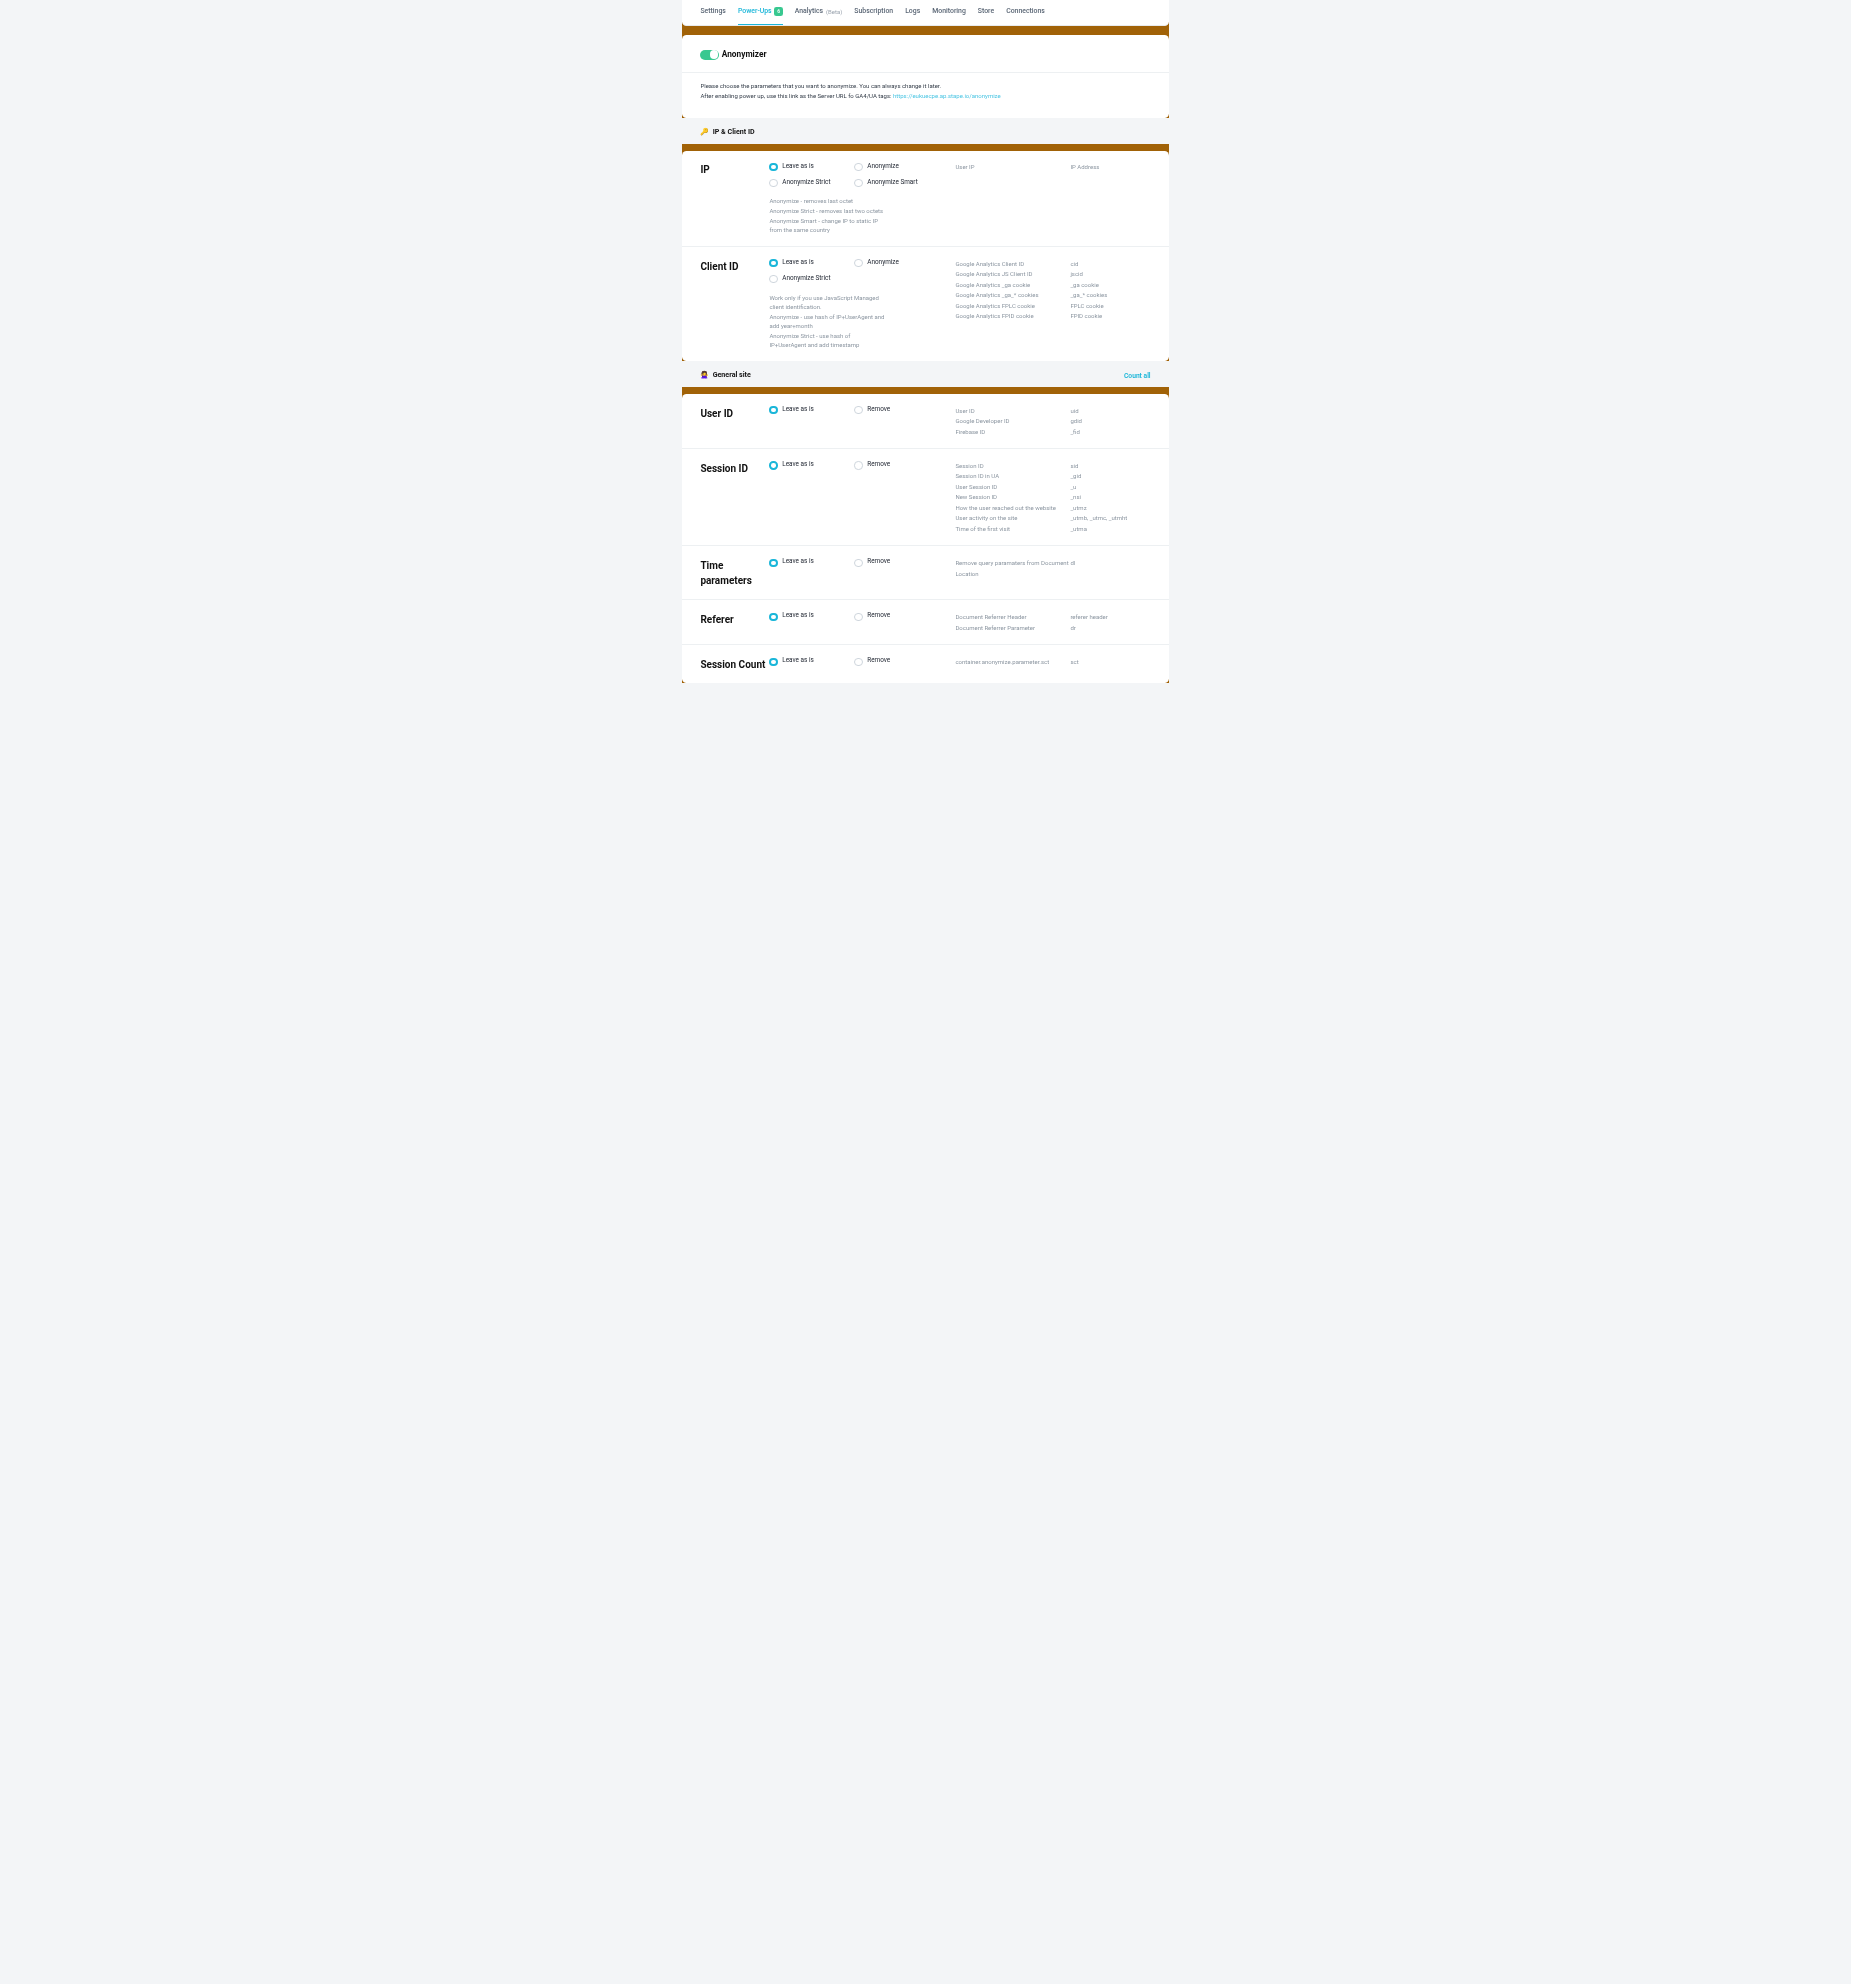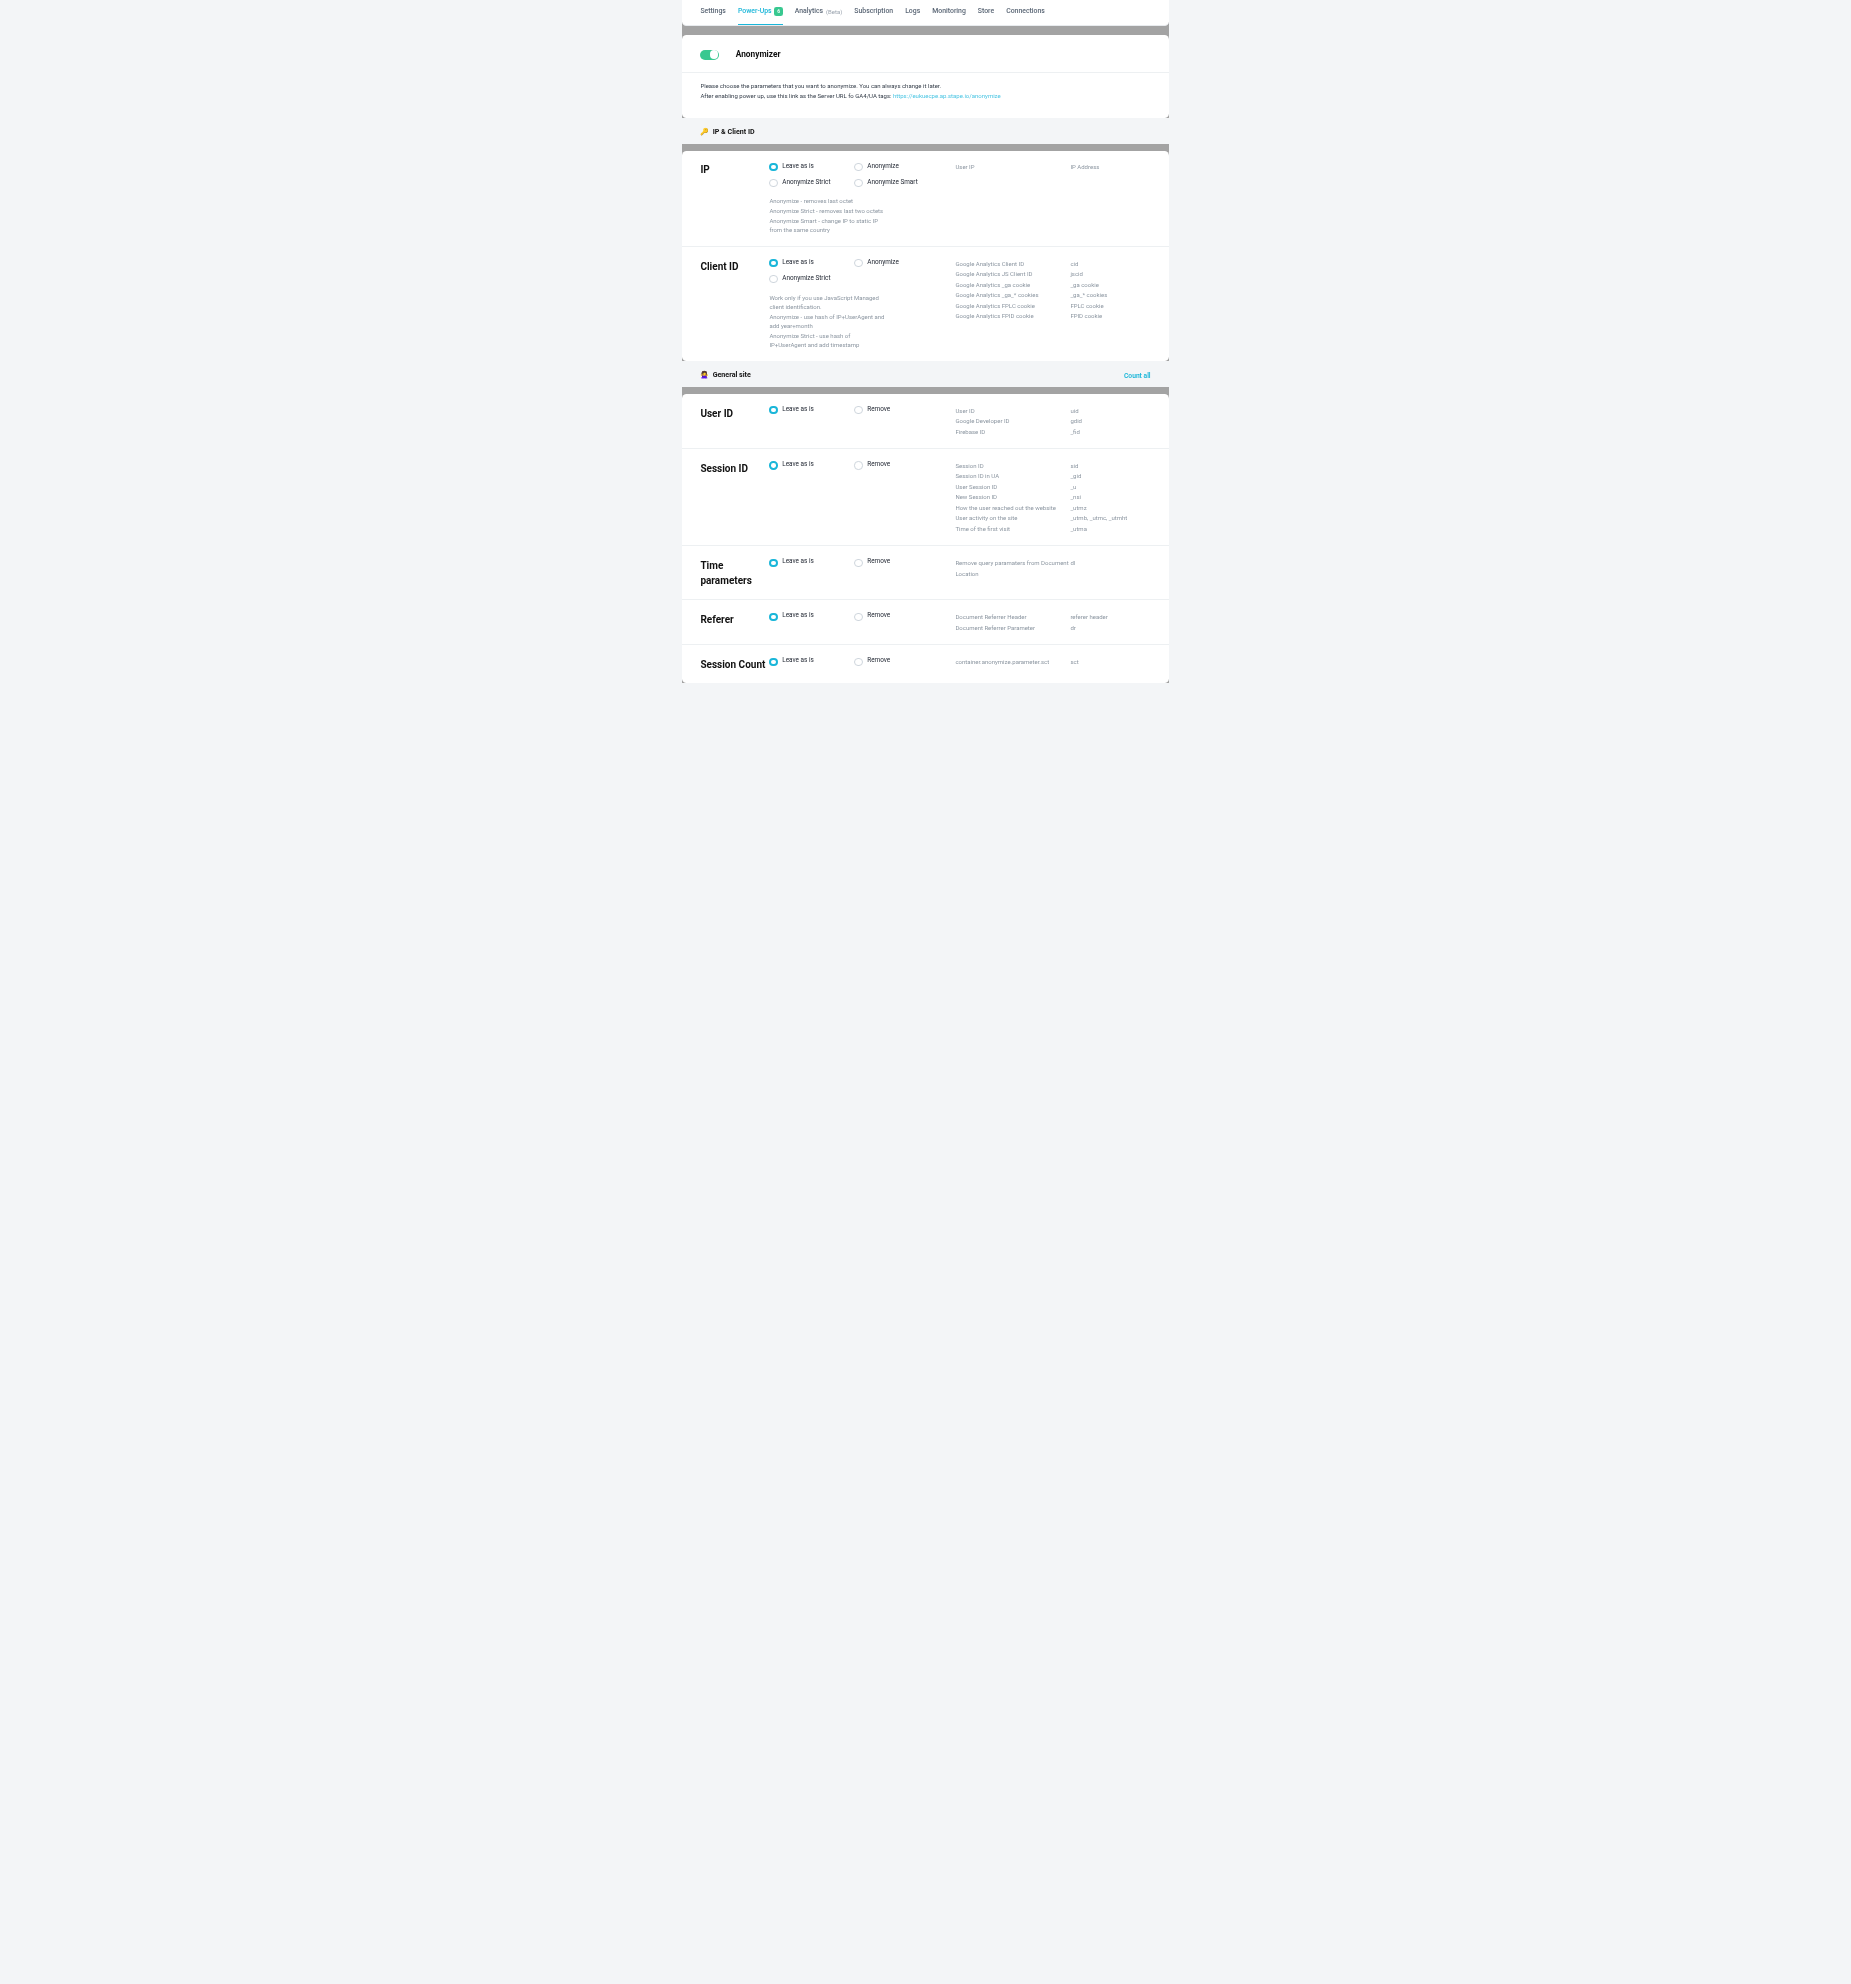--- a/index.html
+++ b/index.html
@@ -6,21 +6,21 @@
   body {
     font-family: -apple-system, BlinkMacSystemFont, "Segoe UI", Roboto, Helvetica, Arial, sans-serif;
     background: #f3f5f7;
     color: #1a202c;
     font-size: 6.4px;
     line-height: 1.5;
   }
   .page {
     max-width: 487px;
     margin: 0 auto;
-    background: #a3a3a3;
+    background: #a16207;
   }
   .tabs {
     background: #fff;
     border-bottom: 0.5px solid #e8ebee;
     padding: 0 18.4px;
     display: flex;
     gap: 12px;
     align-items: center;
     border-radius: 0 0 4.6px 4.6px;
   }
@@ -60,21 +60,21 @@
   .card {
     background: #fff;
     border-radius: 4.6px;
     margin-top: 9.2px;
     overflow: hidden;
   }
   .card-header {
     padding: 13px 18.4px 11px 18.4px;
     display: flex;
     align-items: center;
-    gap: 17px;
+    gap: 3px;
   }
   .toggle {
     width: 18.4px;
     height: 10px;
     border-radius: 5px;
     background: #38c890;
     position: relative;
     cursor: pointer;
   }
   .toggle::after {

